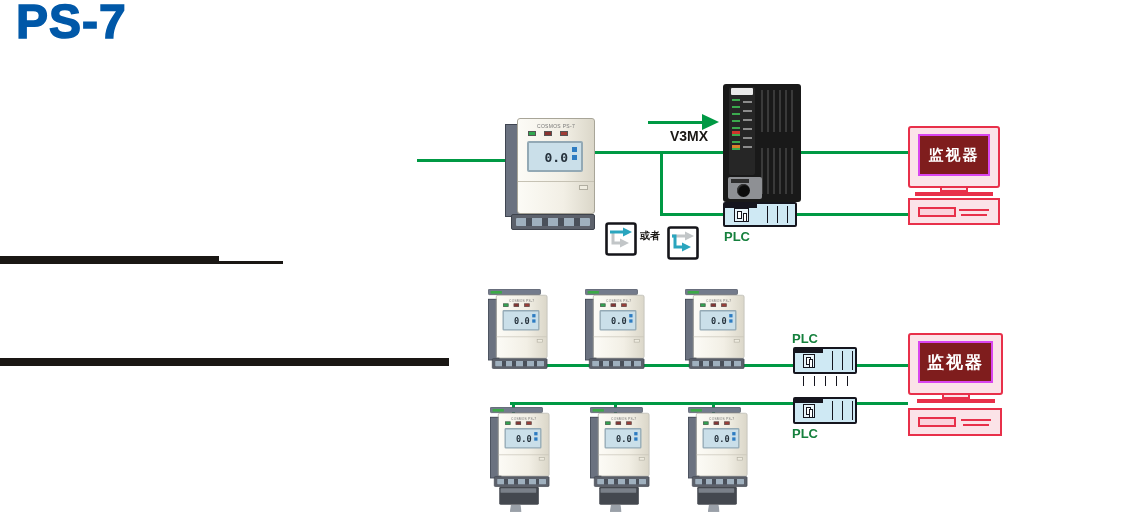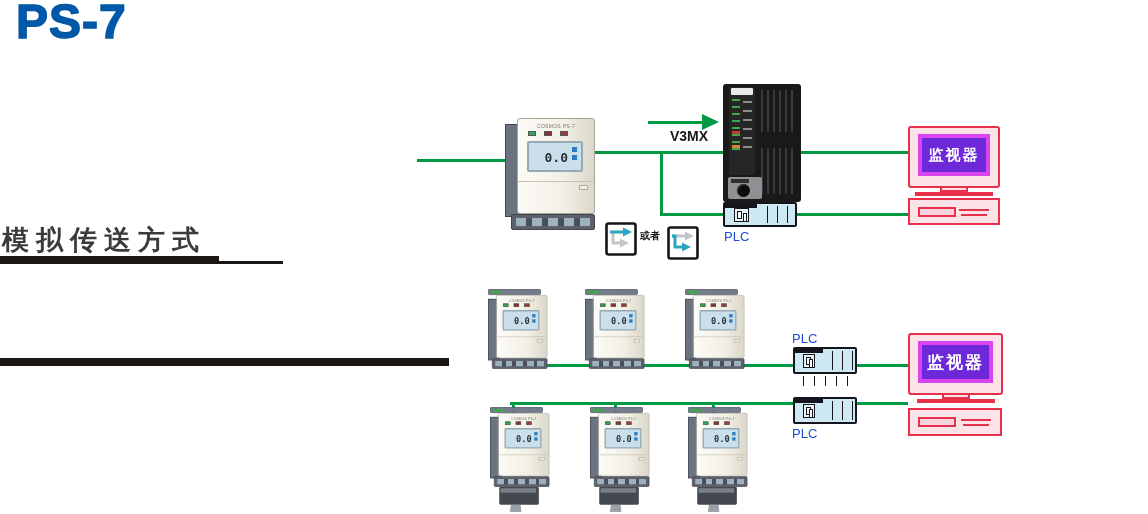--- a/index.html
+++ b/index.html
@@ -113,29 +113,29 @@
   .plc-cpu{position:absolute;left:13%;top:20%;width:21%;height:64%;background:#E9F5FB;border:1px solid #15151E;}
   .plc-cpu i{position:absolute;left:2px;top:2px;width:5px;height:8px;border:1px solid #15151E;background:#fff;}
   .plc-cpu .i2{left:auto;right:1px;top:4px;width:4px;height:9px;}
   .plc-div{position:absolute;right:2px;top:2px;bottom:2px;width:50%;
     background:repeating-linear-gradient(90deg,transparent 0 9px,#15151E 9px 10px);}
   .plc-a{left:723px;top:202px;width:74px;height:25px;}
   .plc-b1{left:793px;top:347px;width:64px;height:27px;}
   .plc-b2{left:793px;top:397px;width:64px;height:27px;}
   .plc-pins{position:absolute;left:803px;top:376px;width:50px;height:10px;z-index:2;
     background:repeating-linear-gradient(90deg,#15151E 0 1px,transparent 1px 11px);}
-  .plc-label{position:absolute;font-size:13px;font-weight:400;color:#1d4ed8;z-index:2;text-align:center;}
+  .plc-label{position:absolute;font-size:13px;font-weight:700;color:#15803d;z-index:2;text-align:center;}
   .pl-a{left:724px;top:229px;}
   .pl-b1{left:792px;top:331px;}
   .pl-b2{left:792px;top:426px;}
 
   
   .monitor{position:absolute;z-index:2;}
   .bezel{position:relative;background:#FBE3E8;border:2px solid #E8304A;border-radius:3px;height:62px;}
-  .screen{position:absolute;left:8px;right:8px;top:6px;bottom:10px;background:#6d28d9;border:4px solid #d946ef;
+  .screen{position:absolute;left:8px;right:8px;top:6px;bottom:10px;background:#7f1d1d;border:2px solid #d946ef;
     color:#fff;display:flex;align-items:center;justify-content:center;font-weight:700;letter-spacing:2px;}
   .mon-top{left:908px;top:126px;width:92px;}
   .mon-top .screen{font-size:15px;}
   .mon-bot{left:908px;top:333px;width:95px;}
   .mon-bot .screen{font-size:17px;}
   .neck{width:28px;height:6px;margin:-2px auto 0;background:#FBE3E8;border:2px solid #E8304A;border-top:none;}
   .standbar{width:78px;height:2px;margin:0 auto;background:#FBE3E8;border:2px solid #E8304A;}
   .keyboard{position:absolute;background:#FBE3E8;border:2px solid #E8304A;z-index:2;}
   .kb-top{left:908px;top:198px;width:92px;height:27px;}
   .kb-bot{left:908px;top:408px;width:94px;height:28px;}
@@ -243,21 +243,20 @@
   </svg>
   <div class="or-label">或者</div>
   <svg class="io-icon ic2" viewBox="0 0 32 34">
     <line x1="5" y1="10" x2="19" y2="10" stroke="#C2C6C8" stroke-width="3"></line>
     <rect x="1.5" y="1.5" width="29" height="31" rx="2" fill="none" stroke="#15151A" stroke-width="2.6"></rect>
     <polygon points="18,5.5 27,10 18,14.5" fill="#C2C6C8"></polygon>
     <path d="M5 10 H 8 V 21 H 16" fill="none" stroke="#2AA5BE" stroke-width="3"></path>
     <polygon points="15,16.5 24,21 15,25.5" fill="#2AA5BE"></polygon>
   </svg>
 
-  <div class="h-analog">模拟传送方式</div>
   <div class="bar1"></div>
   <div class="bar1-tail"></div>
 
   <div class="bar2"></div>
 
   <div class="w w7"></div>
   <div class="w w8"></div>
   <div class="w st1"></div>
   <div class="w st2"></div>
   <div class="w st3"></div>

